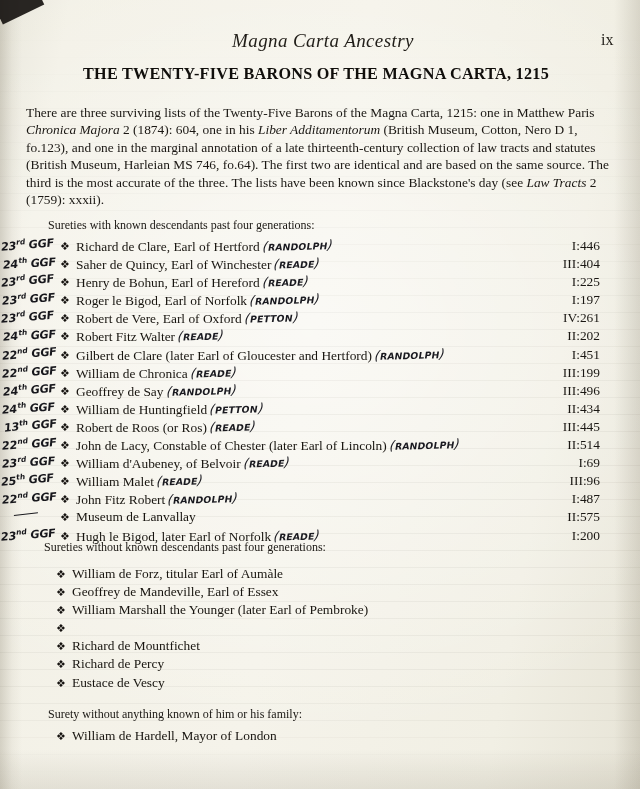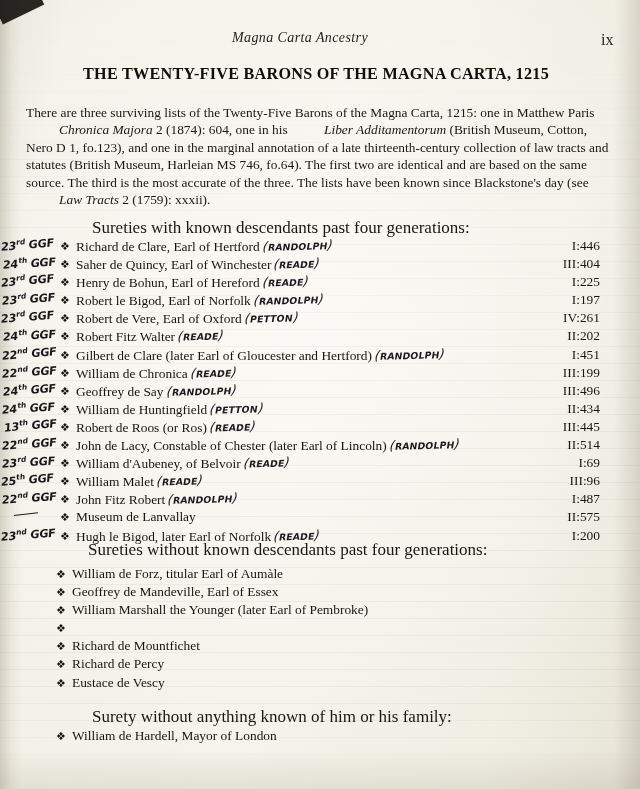--- a/index.html
+++ b/index.html
@@ -67,21 +67,21 @@
   #runhead {
     position: absolute;
     left: 0; top: 30px;
     width: 640px;
     height: 22px;
   }
   #runhead-title {
     position: absolute;
     left: 232px; top: 0;
     font-style: italic;
-    font-size: 14px;
+    font-size: 19px;
     letter-spacing: 0.4px;
     color: #201d18;
   }
   #runhead-folio {
     position: absolute;
     left: 601px; top: 1px;
     font-size: 16px;
     color: #24211b;
   }
 
@@ -100,28 +100,27 @@
   
   #intro {
     position: absolute;
     left: 26px; top: 104px;
     width: 590px;
     font-size: 13.4px;
     line-height: 17.4px;
     text-align: left;
     color: #1a1713;
   }
-  #intro i { font-style: italic; margin-left: 33px; }
+  #intro i { font-style: italic; }
 
   
   .section-heading {
     position: absolute;
-    font-size: 17px;
+    font-size: 12px;
     color: #1a1713;
-    margin-left: 44px;
   }
   #heading-1 { left: 48px; top: 218px; }
   #heading-2 { left: 44px; top: 540px; }
   #heading-3 { left: 48px; top: 707px; }
 
   
   .list-block { position: absolute; left: 0; width: 640px; }
   #list-1 { top: 237px; }
   #list-2 { top: 565px; }
   #list-3 { top: 727px; }
@@ -245,21 +244,21 @@
       </div>
       <div class="entry">
         <span class="hand hand-margin" style="transform: rotate(-5deg) skewX(-9deg); left: 1px;"><span>23</span><sup>rd</sup><span> GGF</span></span>
         <span class="bullet">❖</span>
         <span class="entry-name"><span>Henry de Bohun, Earl of Hereford</span><span class="hand-surname"><span class="paren">(</span><span>READE</span><span class="paren">)</span></span></span>
         <span class="entry-ref">I:225</span>
       </div>
       <div class="entry">
         <span class="hand hand-margin" style="transform: rotate(-4deg) skewX(-9deg); left: 2px;"><span>23</span><sup>rd</sup><span> GGF</span></span>
         <span class="bullet">❖</span>
-        <span class="entry-name"><span>Robert le Bigod, Earl of Norfolk</span><span class="hand-surname"><span class="paren">(</span><span>RANDOLPH</span><span class="paren">)</span></span></span>
+        <span class="entry-name"><span>Roger le Bigod, Earl of Norfolk</span><span class="hand-surname"><span class="paren">(</span><span>RANDOLPH</span><span class="paren">)</span></span></span>
         <span class="entry-ref">I:197</span>
       </div>
       <div class="entry">
         <span class="hand hand-margin" style="transform: rotate(-4.4deg) skewX(-9deg); left: 1px;"><span>23</span><sup>rd</sup><span> GGF</span></span>
         <span class="bullet">❖</span>
         <span class="entry-name"><span>Robert de Vere, Earl of Oxford</span><span class="hand-surname"><span class="paren">(</span><span>PETTON</span><span class="paren">)</span></span></span>
         <span class="entry-ref">IV:261</span>
       </div>
       <div class="entry">
         <span class="hand hand-margin" style="transform: rotate(-3.2deg) skewX(-9deg); left: 3px;"><span>24</span><sup>th</sup><span> GGF</span></span>

